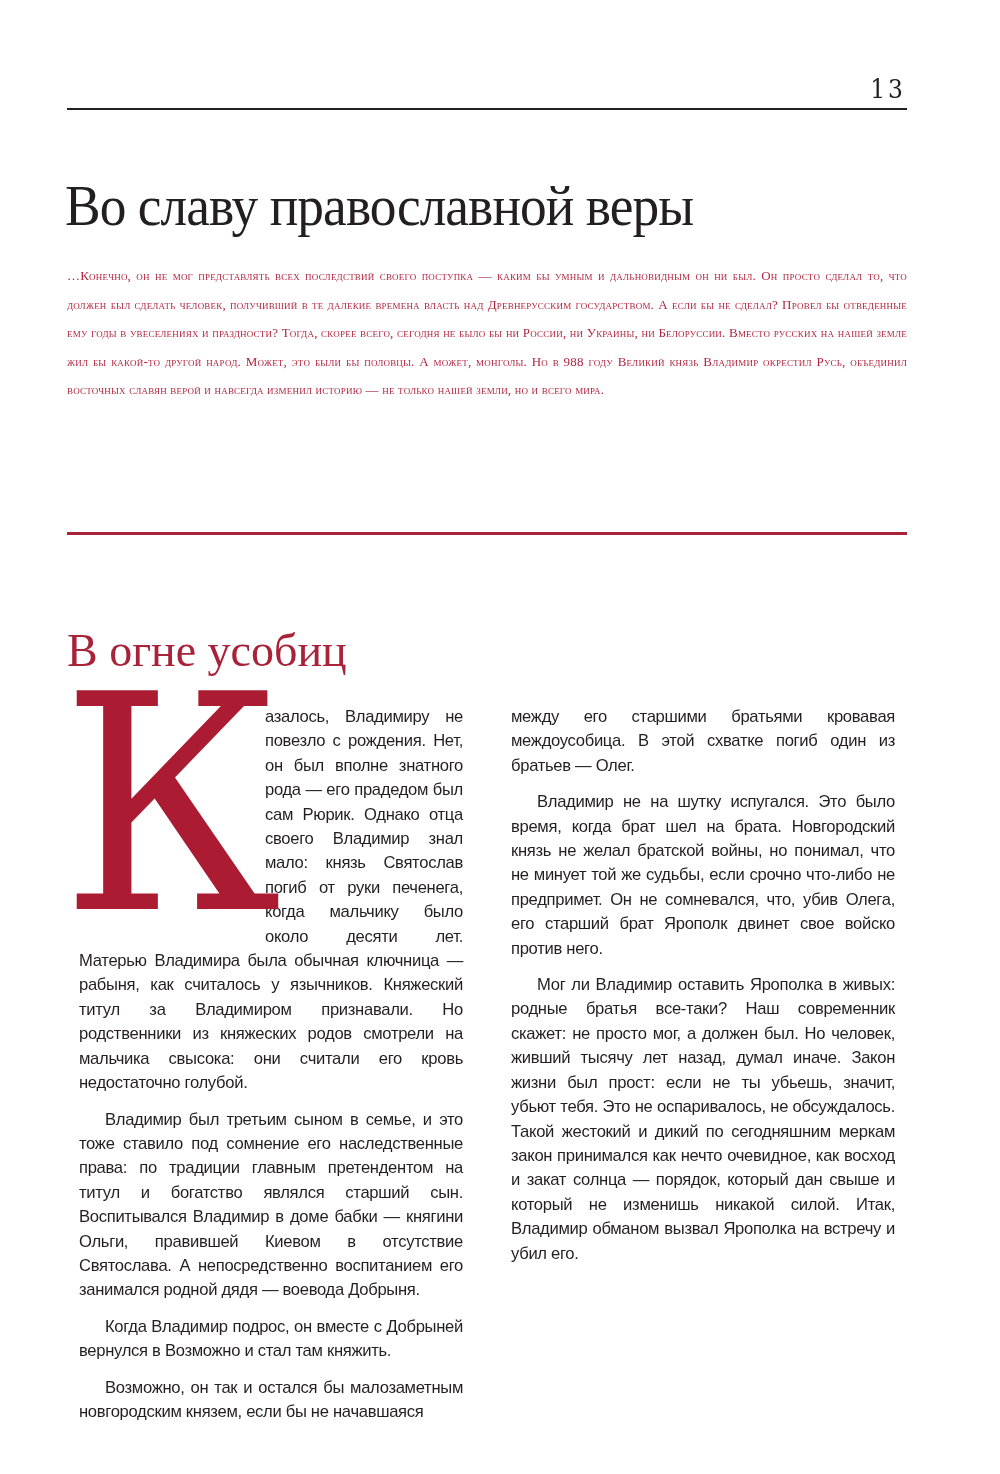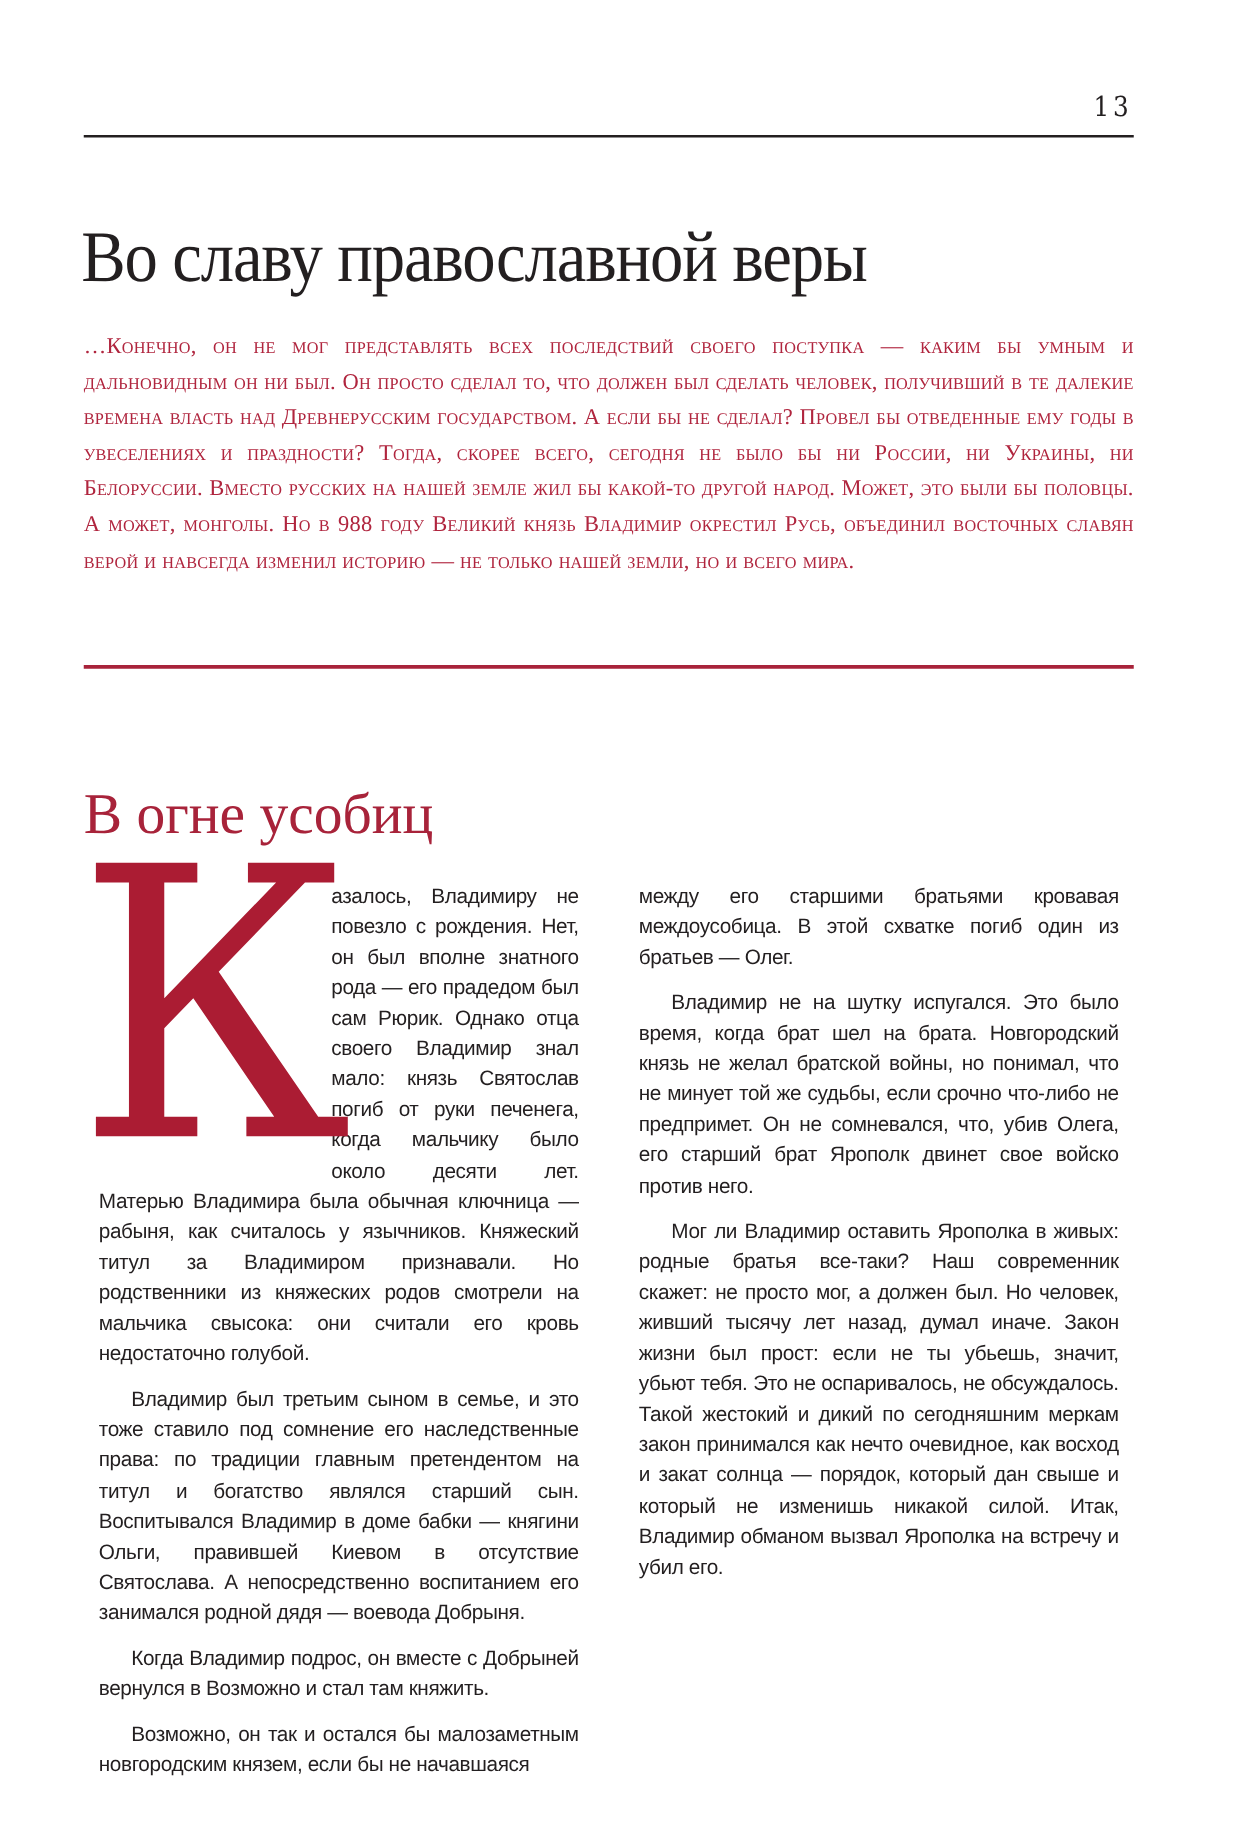--- a/index.html
+++ b/index.html
@@ -1,33 +1,33 @@
 <!DOCTYPE html>
 <html><head>
   <meta charset="utf-8">
   <style>
     html, body { margin: 0; padding: 0; background: #ffffff; }
     body { width: 1000px; height: 1474px; position: relative; overflow: hidden; }
     .page-number {
       position: absolute; right: 94px; top: 74px;
-      font-family: "DejaVu Serif", serif; font-size: 22px; color: #231f20;
+      font-family: "DejaVu Serif", serif; font-size: 26px; color: #231f20;
       letter-spacing: 3px;
       font-stretch: condensed;
     }
     .top-rule { position: absolute; left: 67px; width: 840px; top: 108px; height: 2px; background: #231f20; }
     .main-title {
       position: absolute; left: 65px; top: 172px;
       font-family: "Liberation Serif", serif; font-size: 58px; color: #231f20;
       margin: 0; font-weight: normal; letter-spacing: -1px;
       transform: scaleX(0.92); transform-origin: left top;
       white-space: nowrap;
     }
     .lead {
       position: absolute; left: 67px; top: 262px; width: 840px;
-      font-family: "Liberation Serif", serif; font-size: 18px; color: #b0253e;
+      font-family: "Liberation Serif", serif; font-size: 13px; color: #b0253e;
       line-height: 28.6px; text-align: justify;
       font-variant: small-caps; letter-spacing: 0.2px;
       margin: 0;
     }
     .lead-rule { position: absolute; left: 67px; width: 840px; top: 532px; height: 3px; background: #a8233a; }
     .section-title {
       position: absolute; left: 67px; top: 624px;
       font-family: "Liberation Serif", serif; font-size: 46px; color: #a8233a;
       margin: 0; font-weight: normal;
     }

